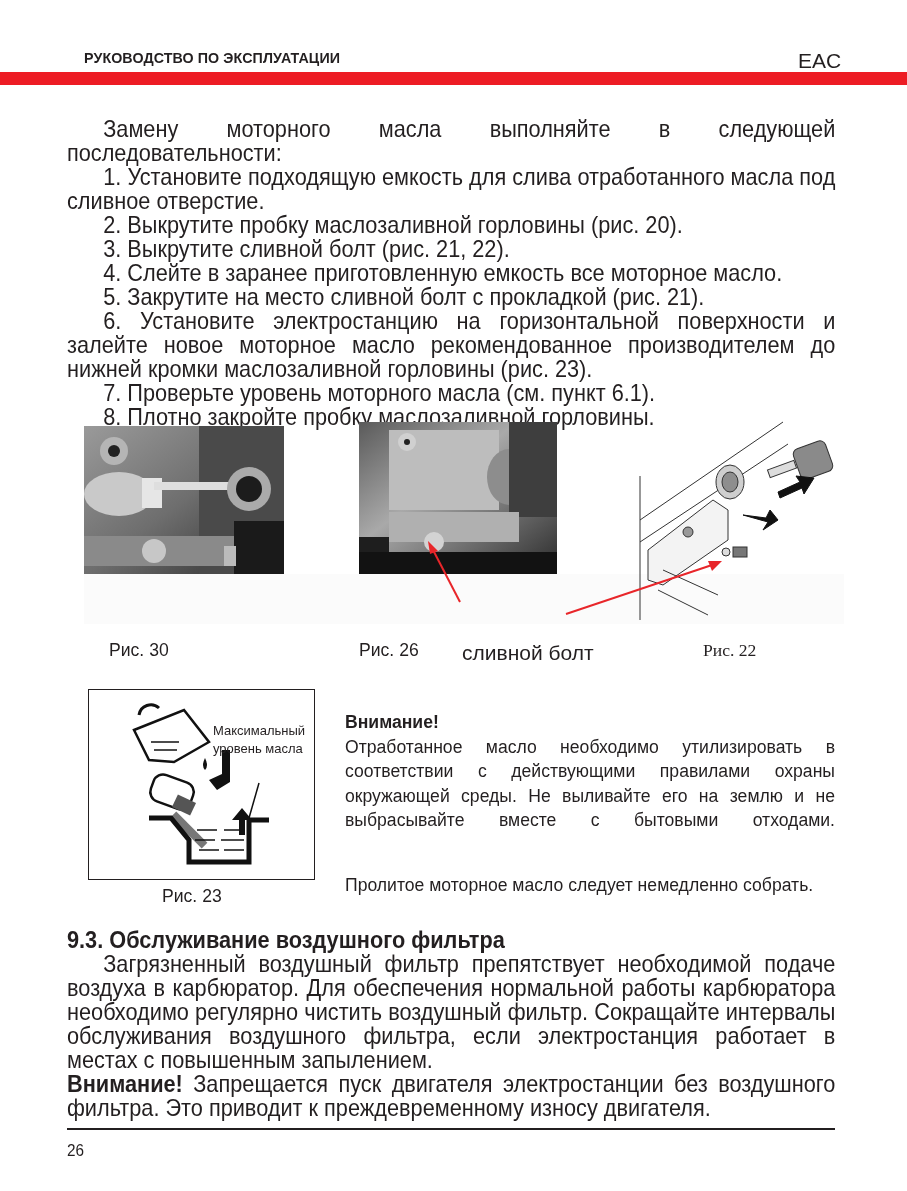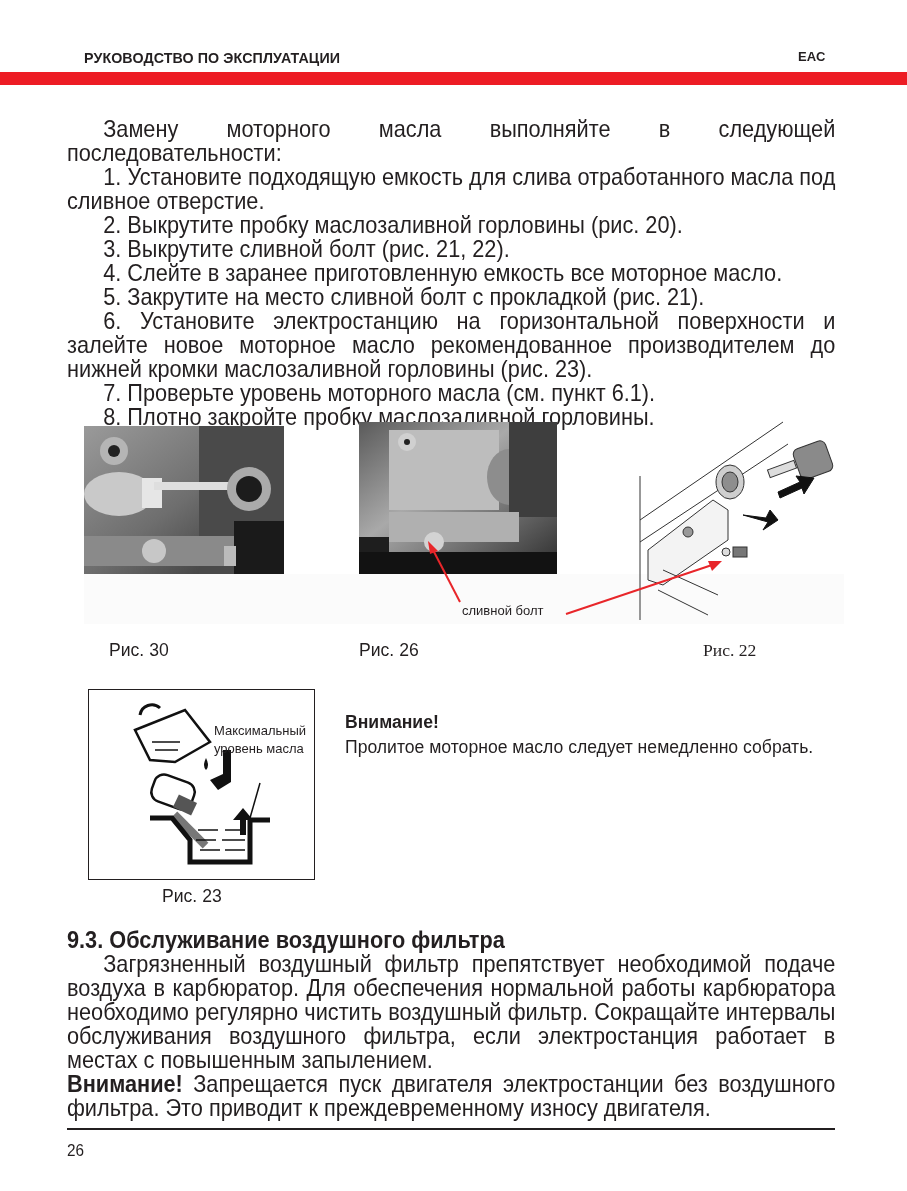--- a/index.html
+++ b/index.html
@@ -1,30 +1,30 @@
 <!DOCTYPE html>
 <html><head>
 <meta charset="utf-8">
 <style>
   html, body { margin: 0; padding: 0; background: #ffffff; }
   body { width: 907px; height: 1191px; position: relative; overflow: hidden;
          font-family: "Liberation Sans", sans-serif; color: #231f20; }
   .hdr-title { position: absolute; left: 84px; top: 49px; font-size: 15.5px; font-weight: bold;
                letter-spacing: 0.1px; transform: scaleX(0.92); transform-origin: left; }
-  .hdr-eac { position: absolute; left: 798px; top: 49px; font-size: 13px; font-weight: bold; }
+  .hdr-eac { position: absolute; left: 798px; top: 49px; font-size: 21px; font-weight: normal; }
   .red-bar { position: absolute; left: 0; top: 72px; width: 907px; height: 13px; background: #ed1c24; }
   .txt { position: absolute; left: 67px; width: 768px; font-size: 24px; line-height: 24px; }
   .txt p { margin: 0; text-align: justify; text-align-last: left; }
   .txt p.ind { text-indent: 40px; }
   .narrow { transform: scaleX(0.905); transform-origin: left top; width: 849px; }
   .fig { position: absolute; overflow: hidden; }
   .caption { position: absolute; font-size: 17.6px; }
   .warn { position: absolute; left: 345px; top: 710px; width: 490px; font-size: 17.6px; line-height: 24.5px; }
   .warn p { margin: 0; text-align: justify; text-align-last: justify; }
-  .warn p.last { text-align-last: left; }
+  .warn p.last { text-align-last: left; margin-top: 40px; }
   .bold { font-weight: bold; }
   .footer-rule { position: absolute; left: 67px; top: 1128px; width: 768px; height: 2px; background: #231f20; }
   .page-num { position: absolute; left: 67px; top: 1141px; font-size: 17px; transform: scaleX(0.9); transform-origin: left; }
 </style>
 </head>
 <body>
 
 <div class="hdr-title">РУКОВОДСТВО ПО ЭКСПЛУАТАЦИИ</div>
 <div class="hdr-eac">EAC</div>
 <div class="red-bar"></div>
@@ -104,33 +104,33 @@
     <rect x="115" y="127" width="14" height="10" fill="#777"></rect>
     <rect x="150" y="45" width="28" height="8" fill="#ddd" transform="rotate(-20 164 49)"></rect>
     <rect x="178" y="24" width="34" height="32" rx="6" fill="#8a8a8a" transform="rotate(-20 195 40)"></rect>
     <path d="M125 95 L150 102 L145 110 L160 100 L152 90 L148 98 Z" fill="#111" stroke="#111"></path>
     <path d="M160 72 L182 62 L178 56 L196 58 L186 74 L184 68 L162 78 Z" fill="#111" stroke="#111"></path>
     <line x1="40" y1="170" x2="90" y2="195"></line>
     <line x1="45" y1="150" x2="100" y2="175"></line>
   </svg>
 </div>
 
-<div class="caption" style="left:462px; top:603px; font-size:13px;">сливной болт</div>
+<div class="caption" style="left:462px; top:641px; font-size:21px;">сливной болт</div>
 <svg style="position:absolute; left:0; top:0;" width="907" height="700">
   <line x1="460" y1="602" x2="432" y2="548" stroke="#e8262a" stroke-width="2"></line>
   <polygon points="428,541 438,551 430,554" fill="#e8262a"></polygon>
   <line x1="566" y1="614" x2="712" y2="565" stroke="#e8262a" stroke-width="2"></line>
   <polygon points="722,561 708,561 712,571" fill="#e8262a"></polygon>
 </svg>
 
 <div class="caption" style="left:109px; top:640px;">Рис. 30</div>
 <div class="caption" style="left:359px; top:640px;">Рис. 26</div>
 <div class="caption" style="left:703px; top:640px;font-family:Liberation Serif, serif;">Рис. 22</div>
 
-<div class="fig" style="left:88px; top:689px; width:227px; height:191px; border:1.5px solid #231f20; box-sizing:border-box;text-align:center;">
+<div class="fig" style="left:88px; top:689px; width:227px; height:191px; border:1.5px solid #231f20; box-sizing:border-box;">
   <svg width="224" height="188" viewBox="0 0 224 188">
     <g>
       <path d="M45 40 L95 20 L120 52 L85 72 L60 70 Z" fill="#fff" stroke="#111" stroke-width="2.5"></path>
       <path d="M50 25 A12 12 0 0 1 70 18" fill="none" stroke="#111" stroke-width="3"></path>
       <line x1="62" y1="52" x2="90" y2="52" stroke="#111" stroke-width="1.5"></line>
       <line x1="65" y1="60" x2="88" y2="60" stroke="#111" stroke-width="1.5"></line>
     </g>
     <path d="M116 68 Q112 76 116 80 Q120 76 116 68 Z" fill="#111"></path>
     <g>
       <rect x="62" y="88" width="42" height="28" rx="10" fill="#fff" stroke="#111" stroke-width="2.5" transform="rotate(20 83 102)"></rect>
@@ -150,20 +150,21 @@
     <path d="M150 145 L150 130 L143 130 L153 118 L163 130 L156 130 L156 145 Z" fill="#111"></path>
     <line x1="170" y1="93" x2="160" y2="128" stroke="#111" stroke-width="1.5"></line>
     <text x="124" y="45" font-family="Liberation Sans, sans-serif" font-size="13" fill="#231f20">Максимальный</text>
     <text x="124" y="63" font-family="Liberation Sans, sans-serif" font-size="13" fill="#231f20">уровень масла</text>
   </svg>
 </div>
 <div class="caption" style="left:162px; top:886px;">Рис. 23</div>
 
 <div class="warn">
   <p class="bold" style="text-align-last:left;">Внимание!</p>
+  <p>Отработанное масло необходимо утилизировать в соответствии с действующими правилами охраны окружающей среды. Не выливайте его на землю и не выбрасывайте вместе с бытовыми отходами.</p>
   <p class="last">Пролитое моторное масло следует немедленно собрать.</p>
 </div>
 
 <div class="txt" style="top:928px;">
   <div class="narrow">
     <p class="bold">9.3. Обслуживание воздушного фильтра</p>
     <p class="ind">Загрязненный воздушный фильтр препятствует необходимой подаче воздуха в карбюратор. Для обеспечения нормальной работы карбюратора необходимо регулярно чистить воздушный фильтр. Сокращайте интервалы обслуживания воздушного фильтра, если электростанция работает в местах с повышенным запылением.</p>
     <p><span class="bold">Внимание!</span><span> Запрещается пуск двигателя электростанции без воздушного фильтра. Это приводит к преждевременному износу двигателя.</span></p>
   </div>
 </div>

